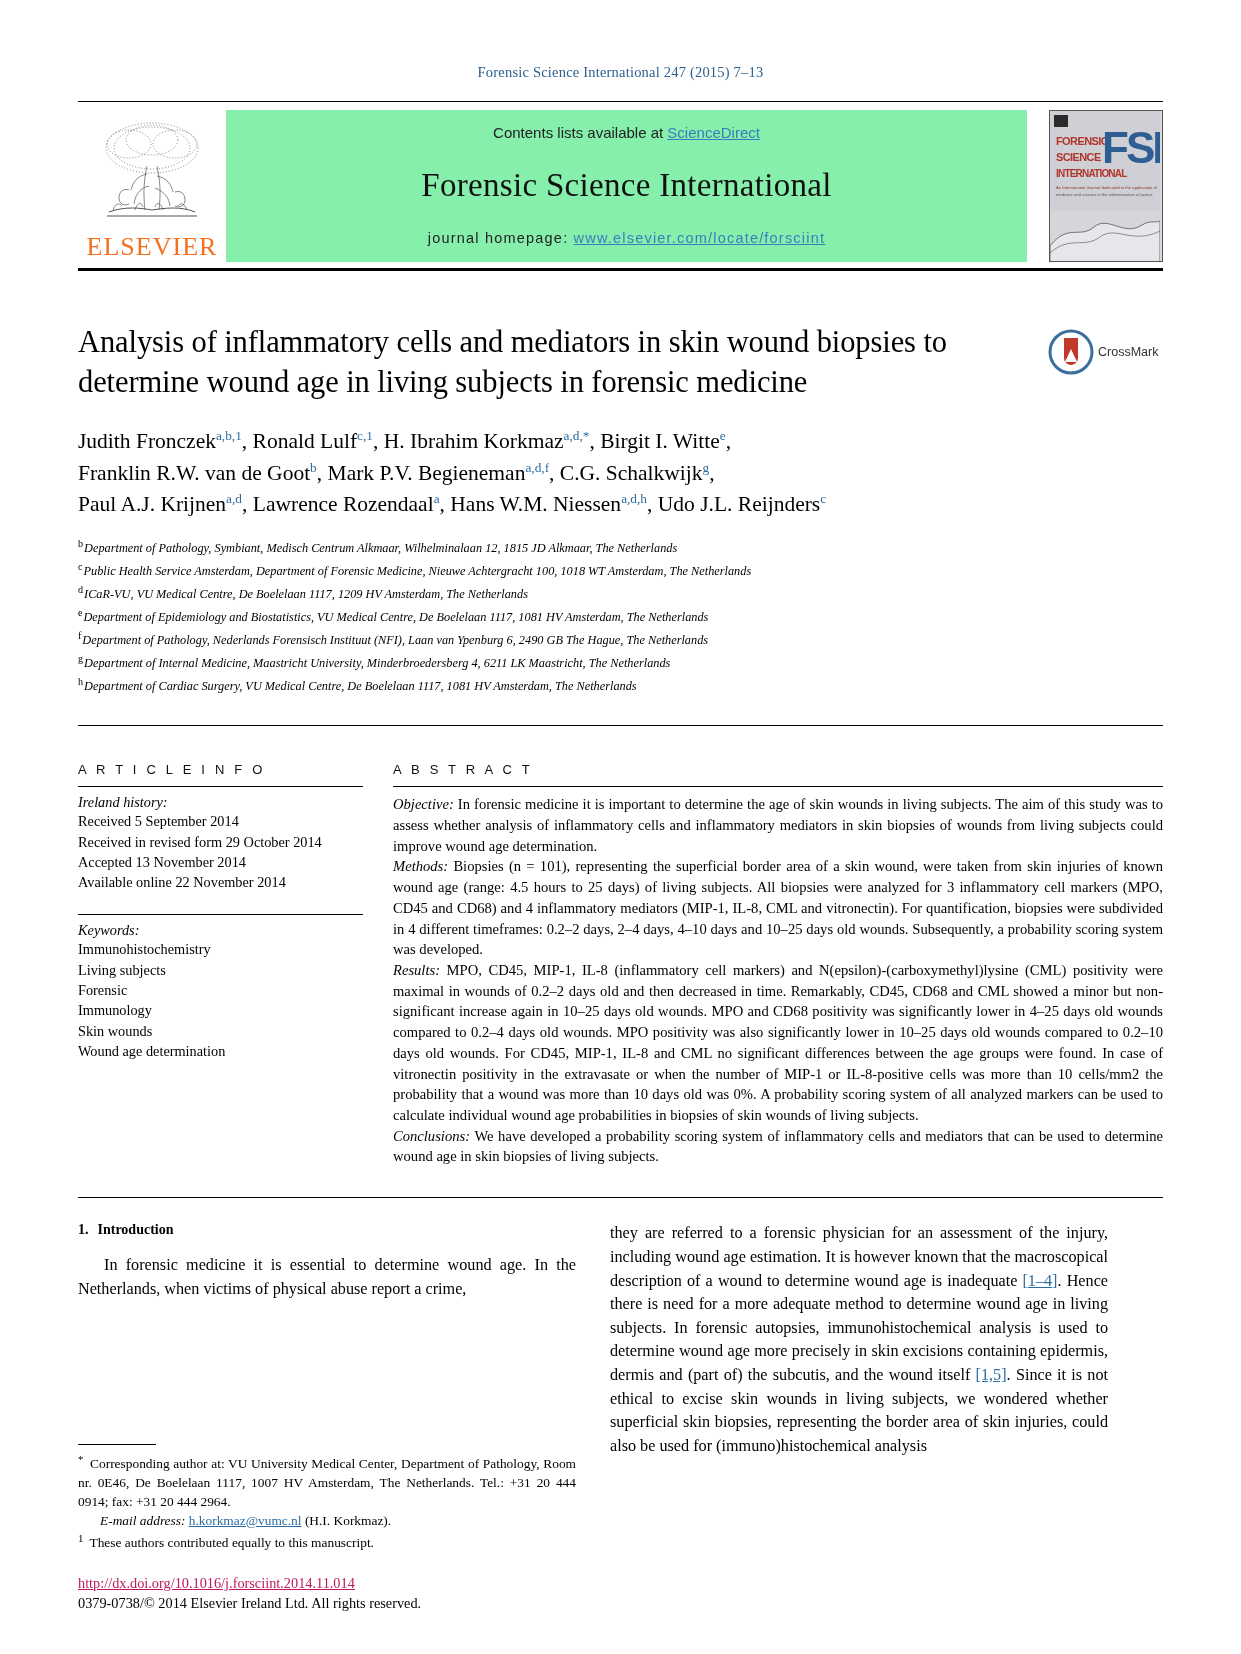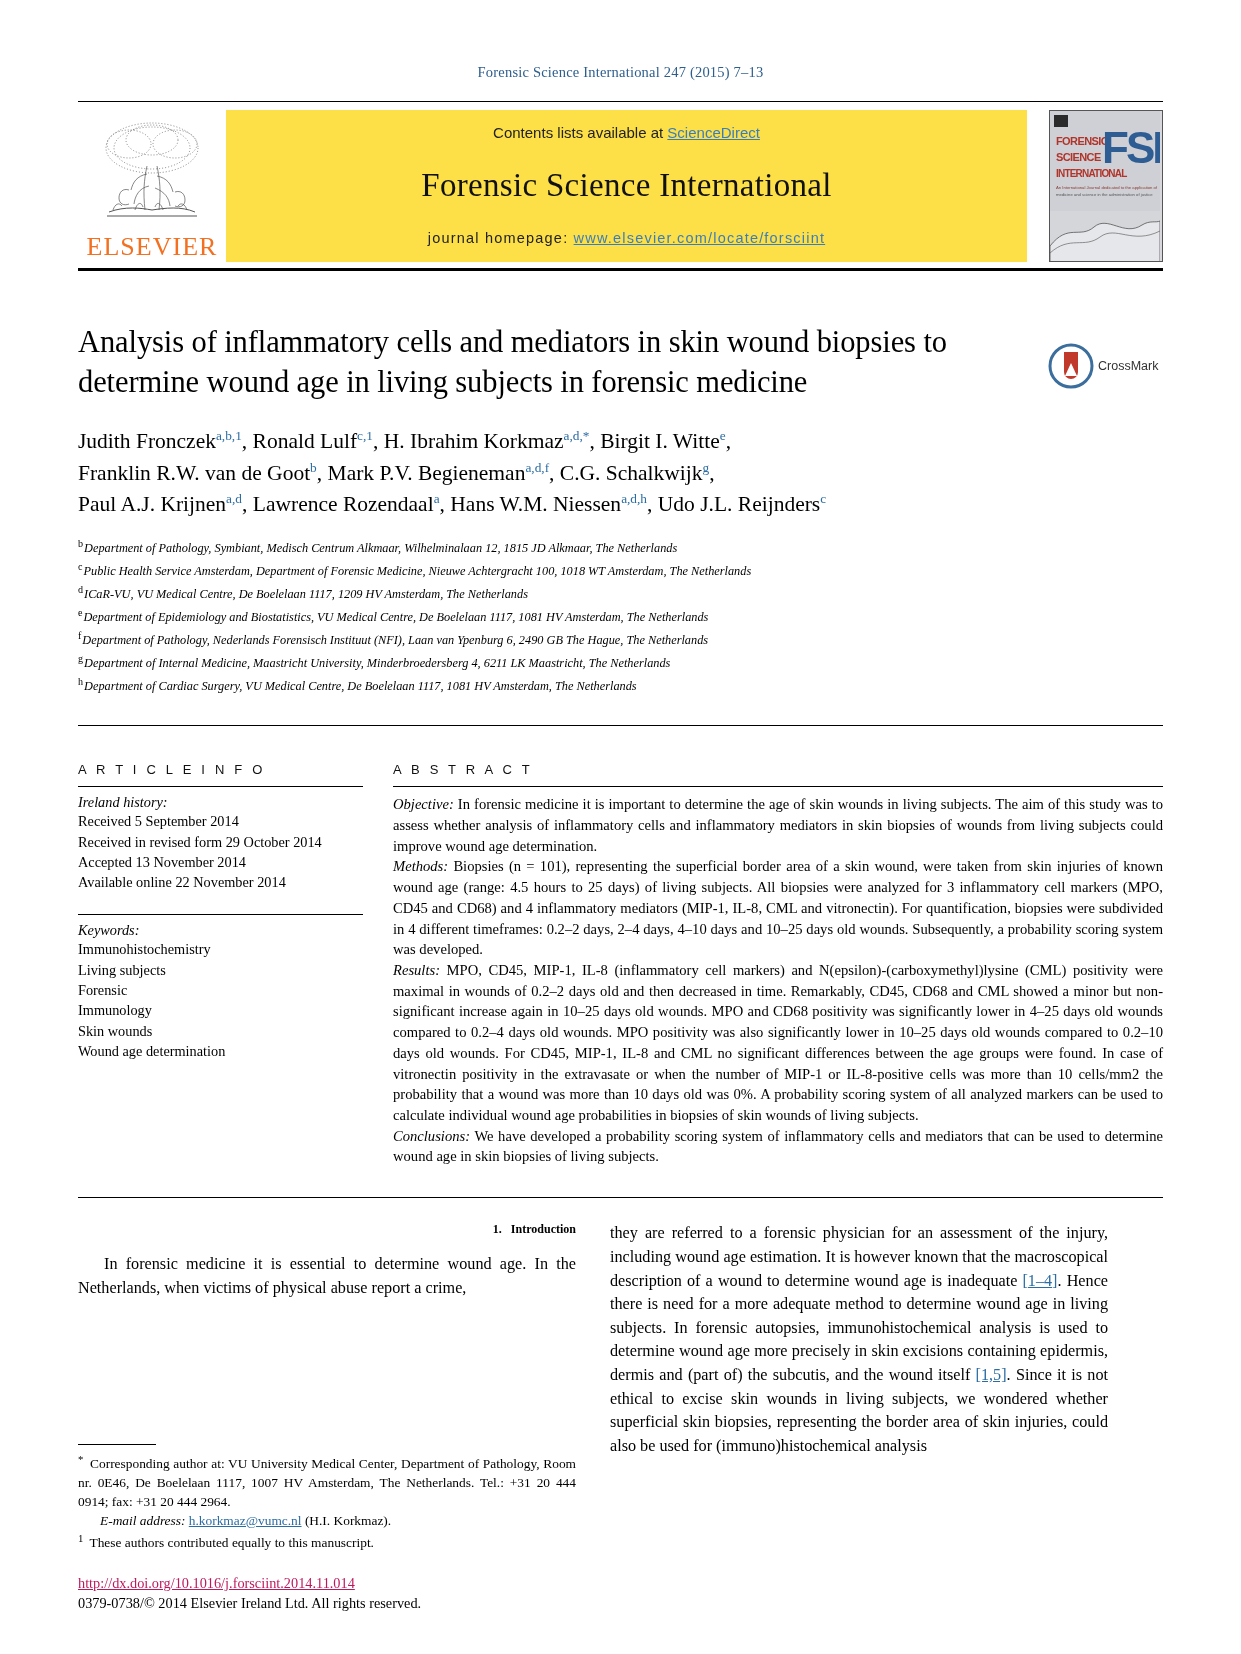--- a/index.html
+++ b/index.html
@@ -60,21 +60,21 @@
     font-family: "Liberation Serif", serif;
     font-size: 26px;
     letter-spacing: 1px;
     color: #F37021;
     font-weight: 400;
     line-height: 1;
     margin-top: 12px;
   }
   .banner-center {
     flex: 1;
-    background: #fde047;
+    background: #86efac;
     display: flex;
     flex-direction: column;
     justify-content: space-between;
     padding: 14px 0 16px 0;
     text-align: center;
   }
   .contents-line {
     font-size: 15px;
     color: #222;
     font-family: "Liberation Sans", sans-serif;
@@ -106,21 +106,21 @@
     border-top: 3px solid #000;
     margin-top: 6px;
   }
 
   
   .content {
     margin: 0 78px;
   }
   .title-row {
     display: flex;
-    align-items: center;
+    align-items: flex-start;
     margin-top: 52px;
   }
   h1.article-title {
     font-family: "Liberation Serif", serif;
     font-size: 30.5px;
     font-weight: 400;
     line-height: 1.30;
     margin: 0;
     flex: 1;
     letter-spacing: -.1px;
@@ -191,25 +191,24 @@
   
   .body-cols {
     display: flex;
     gap: 34px;
     margin-top: 30px;
     border-top: 1.1px solid #000;
     padding-top: 24px;
   }
   .bcol { width: 498px; flex:none; position: relative; }
   h2.sec-title {
-    font-size: 12px;
+    font-size: 14px;
     font-family: "Liberation Serif", serif;
     font-weight: bold;
     margin: 0 0 16px 0;
-    text-align: right;
   }
   h2.sec-title .num { margin-right: 9px; }
   .para {
     font-size: 16.2px;
     line-height: 1.46;
     text-align: justify;
     text-indent: 26px;
     margin: 0;
   }
   .ref-link { color: #2b6ca3; }

